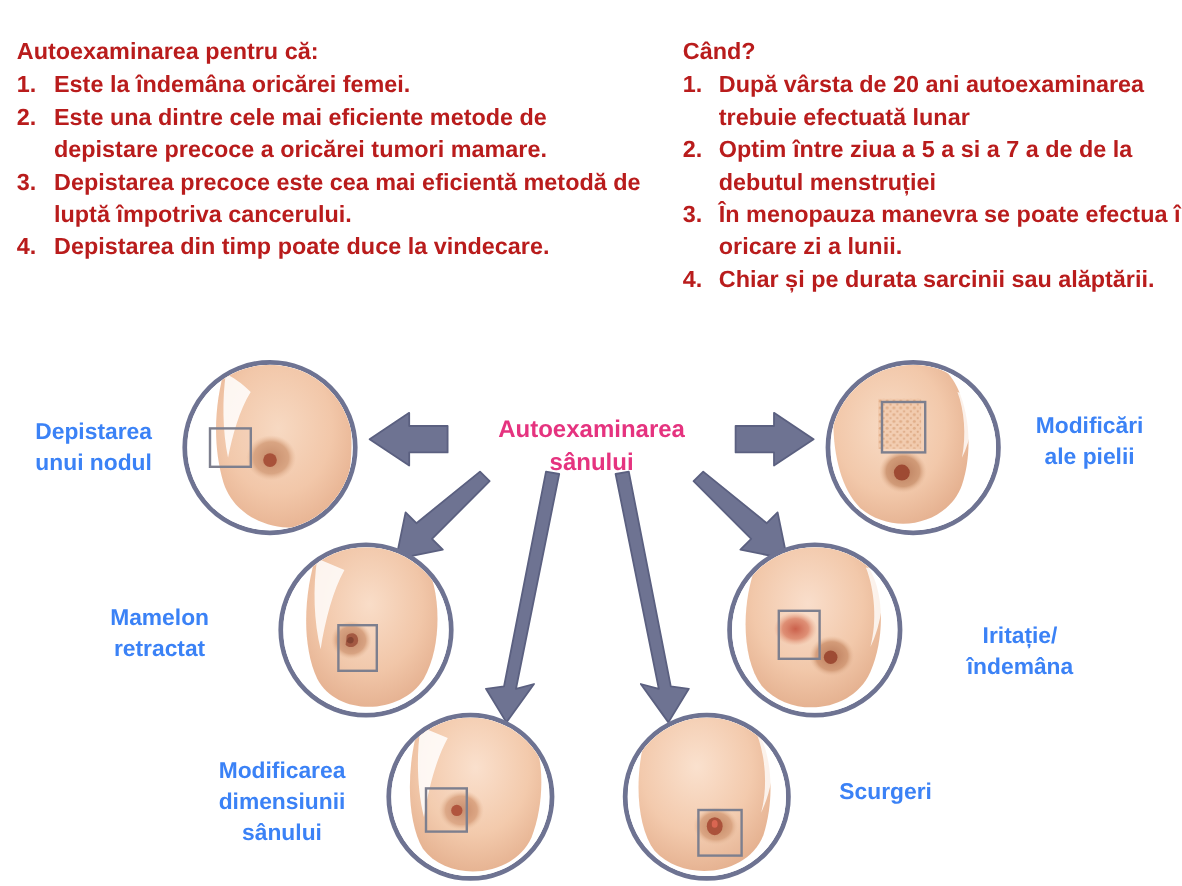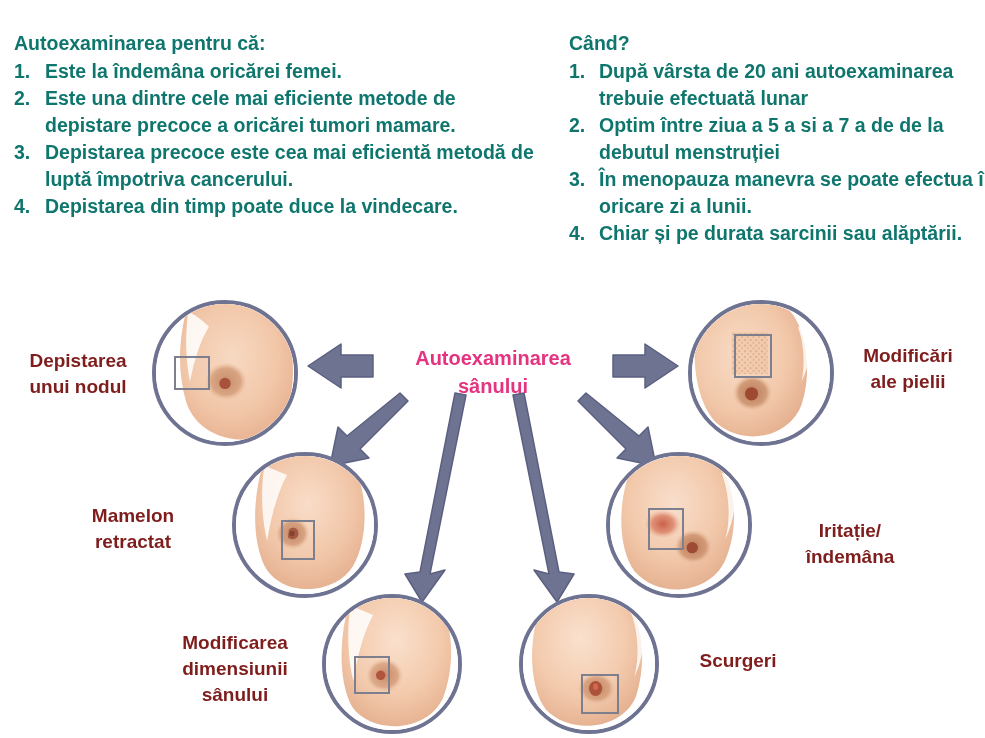--- a/index.html
+++ b/index.html
@@ -12,21 +12,21 @@
     height: 738px;
     position: relative;
     overflow: hidden;
     font-family: "Liberation Sans", sans-serif;
     -webkit-font-smoothing: antialiased;
   }
 
   
   .text-col {
     position: absolute;
-    color: #0f766e;
+    color: #b91c1c;
     font-weight: bold;
     font-size: 19.5px;
     line-height: 27px;
   }
   #left-col  { left: 14px;  top: 30px; width: 520px; }
   #right-col { left: 532px; top: 30px; width: 450px; margin-left: 37px; }
 
   .col-heading {
     display: block;
     margin-bottom: 1px;
@@ -92,21 +92,21 @@
   .highlight-box {
     position: absolute;
     border: 2px solid #7d7f8e;
     background: rgba(255,255,255,0.04);
     box-sizing: border-box;
   }
 
   
   .node-label {
     position: absolute;
-    color: #7f1d1d;
+    color: #3b82f6;
     font-weight: bold;
     font-size: 19px;
     line-height: 26px;
     text-align: center;
   }
 </style>
 </head>
 <body>
 
 <div class="text-col" id="left-col">

